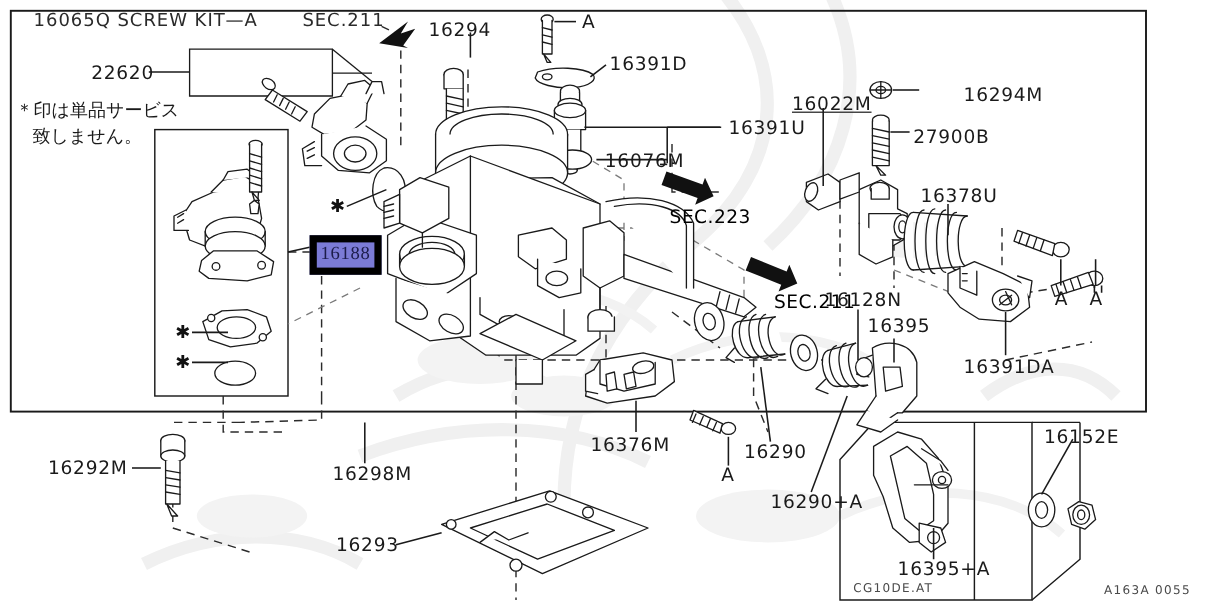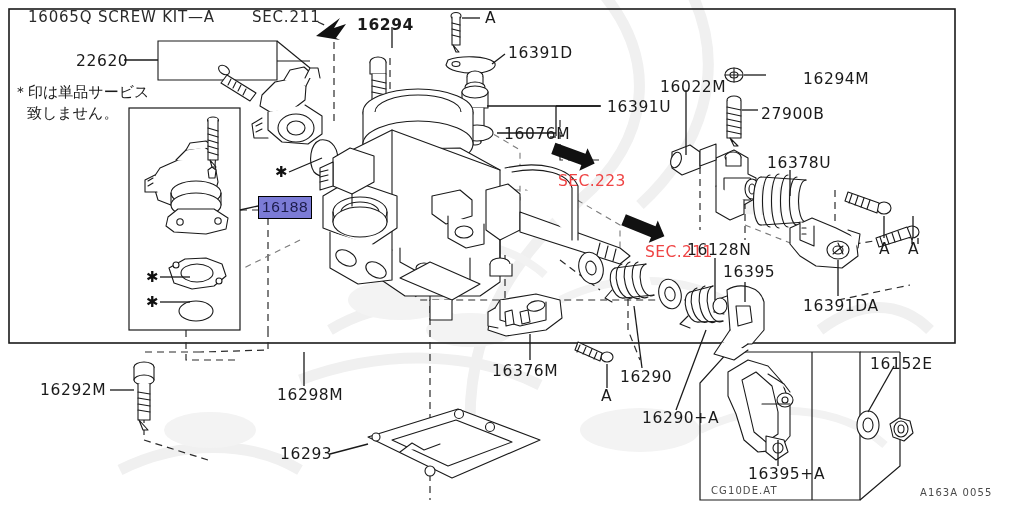--- a/index.html
+++ b/index.html
@@ -2,27 +2,27 @@
 <html><head>
 <meta charset="utf-8">
 <style>
   html,body{margin:0;padding:0;background:#ffffff;}
   body{width:1024px;height:511px;position:relative;overflow:hidden;
        font-family:"DejaVu Sans","Liberation Sans",sans-serif;}
   #root{position:absolute;left:0;top:0;width:844px;height:511px;}
   svg.layer{position:absolute;left:0;top:0;width:1024px;height:511px;}
   .lbl{position:absolute;font-family:"DejaVu Sans",sans-serif;font-size:15.5px;
        color:#1a1a1a;white-space:nowrap;letter-spacing:.6px;}
-  .lbl.sec{color:#ef4444;letter-spacing:.4px;}
+  .lbl.sec{color:#000000;letter-spacing:.4px;}
   .lbl.jp{font-size:15px;letter-spacing:0;line-height:21px;}
   .lbl.code{color:#4a4a4a;font-size:10px;letter-spacing:1.1px;}
   .lbl.eng{color:#2a2a2a;font-size:15px;letter-spacing:.8px;}
-  .hl{position:absolute;background:#7b7bd6;border:1px solid #000000;
+  .hl{position:absolute;background:#7b7bd6;border:6px solid #000000;
       color:#1c1c4a;font-size:15.5px;letter-spacing:.6px;
-      font-family:Liberation Sans, sans-serif;padding:1px 3px 2px 3px;}
+      font-family:Liberation Serif, serif;padding:1px 3px 2px 3px;}
   .ast{position:absolute;font-size:15px;color:#111;}
 </style>
 </head>
 <body>
 
 <div id="root">
 
   <svg class="layer" viewBox="0 0 1024 511">
     <g fill="none" stroke="#f0f0f0" stroke-width="11">
       <path d="M600 -10 C 660 60, 650 140, 580 200 C 520 250, 470 320, 470 420"></path>
@@ -439,26 +439,26 @@
 
   <div>
 
     <div class="lbl eng" style="left:28px;top:8px;">16065Q SCREW KIT—A</div>
     <div class="lbl eng" style="left:252px;top:8px;">SEC.211</div>
 
     <div class="lbl jp" style="left:13px;top:82px;">＊印は単品サービス</div>
     <div class="lbl jp" style="left:27px;top:103px;">致しません。</div>
 
     <div class="lbl" style="left:76px;top:52px;text-align:center;">22620</div>
-    <div class="lbl" style="left:357px;top:16px;font-weight:bold;">16294</div>
+    <div class="lbl" style="left:357px;top:16px;">16294</div>
     <div class="lbl" style="left:485px;top:9px;">A</div>
     <div class="lbl" style="left:508px;top:44px;">16391D</div>
     <div class="lbl" style="left:607px;top:98px;">16391U</div>
     <div class="lbl" style="left:504px;top:125px;">16076M</div>
-    <div class="lbl" style="left:660px;top:78px;">16022M</div>
+    <div class="lbl" style="left:660px;top:78px;text-decoration:underline;">16022M</div>
     <div class="lbl" style="left:769px;top:70px;margin-left:34px;">16294M</div>
     <div class="lbl" style="left:761px;top:105px;">27900B</div>
     <div class="lbl" style="left:767px;top:154px;">16378U</div>
     <div class="lbl" style="left:687px;top:241px;">16128N</div>
     <div class="lbl" style="left:723px;top:263px;">16395</div>
     <div class="lbl" style="left:803px;top:297px;">16391DA</div>
     <div class="lbl" style="left:879px;top:240px;">A</div>
     <div class="lbl" style="left:908px;top:240px;">A</div>
     <div class="lbl" style="left:40px;top:381px;">16292M</div>
     <div class="lbl" style="left:277px;top:386px;">16298M</div>

